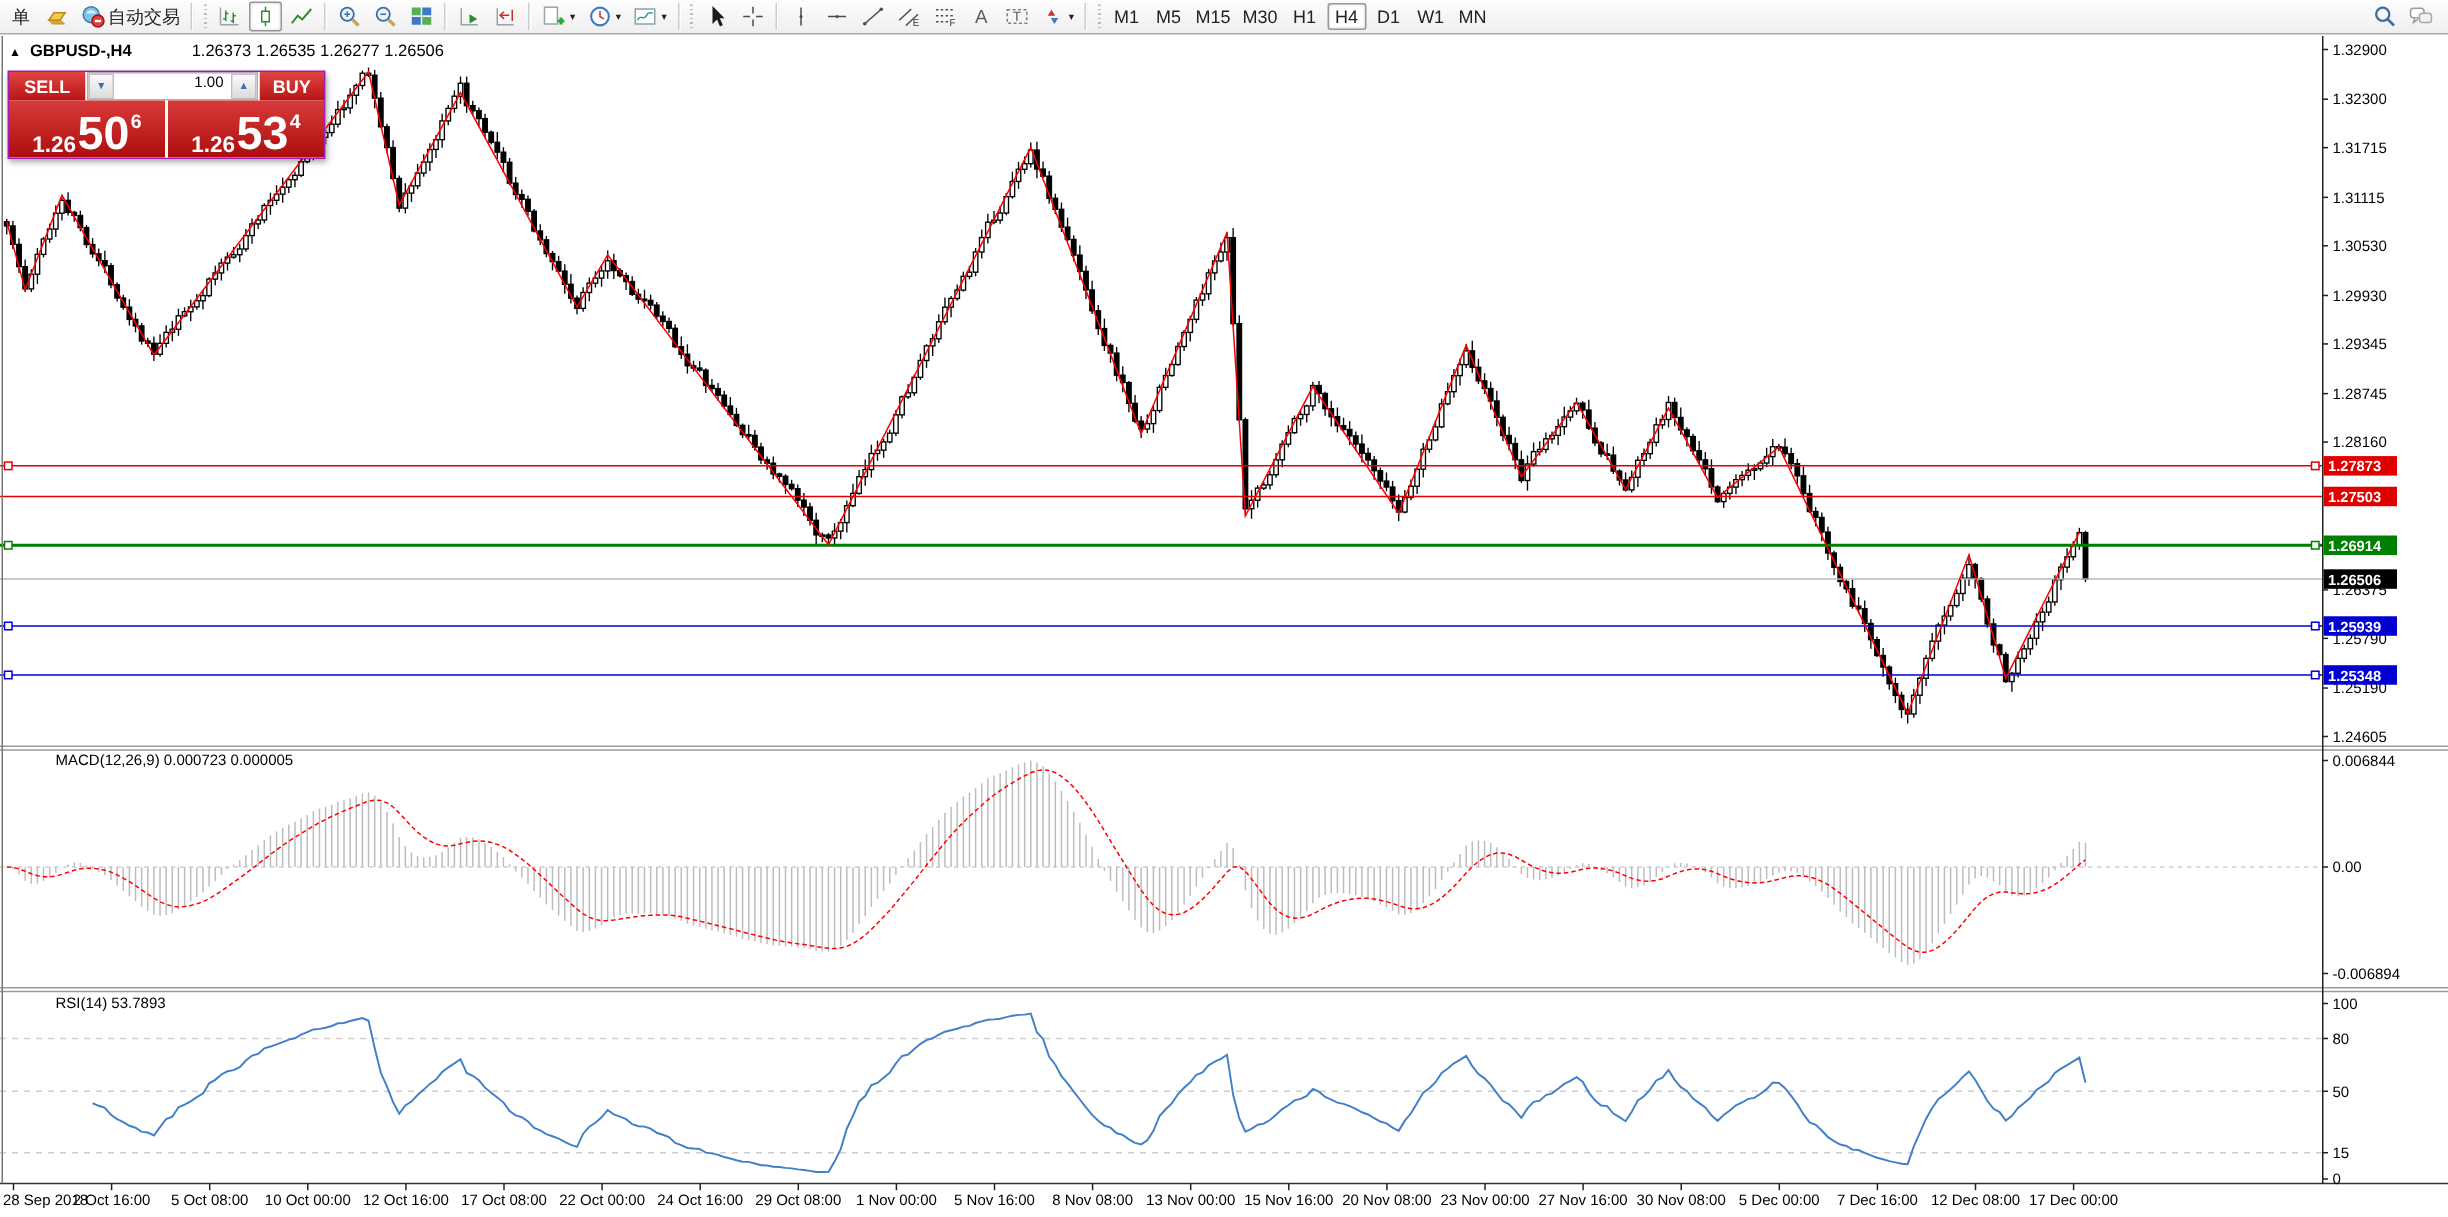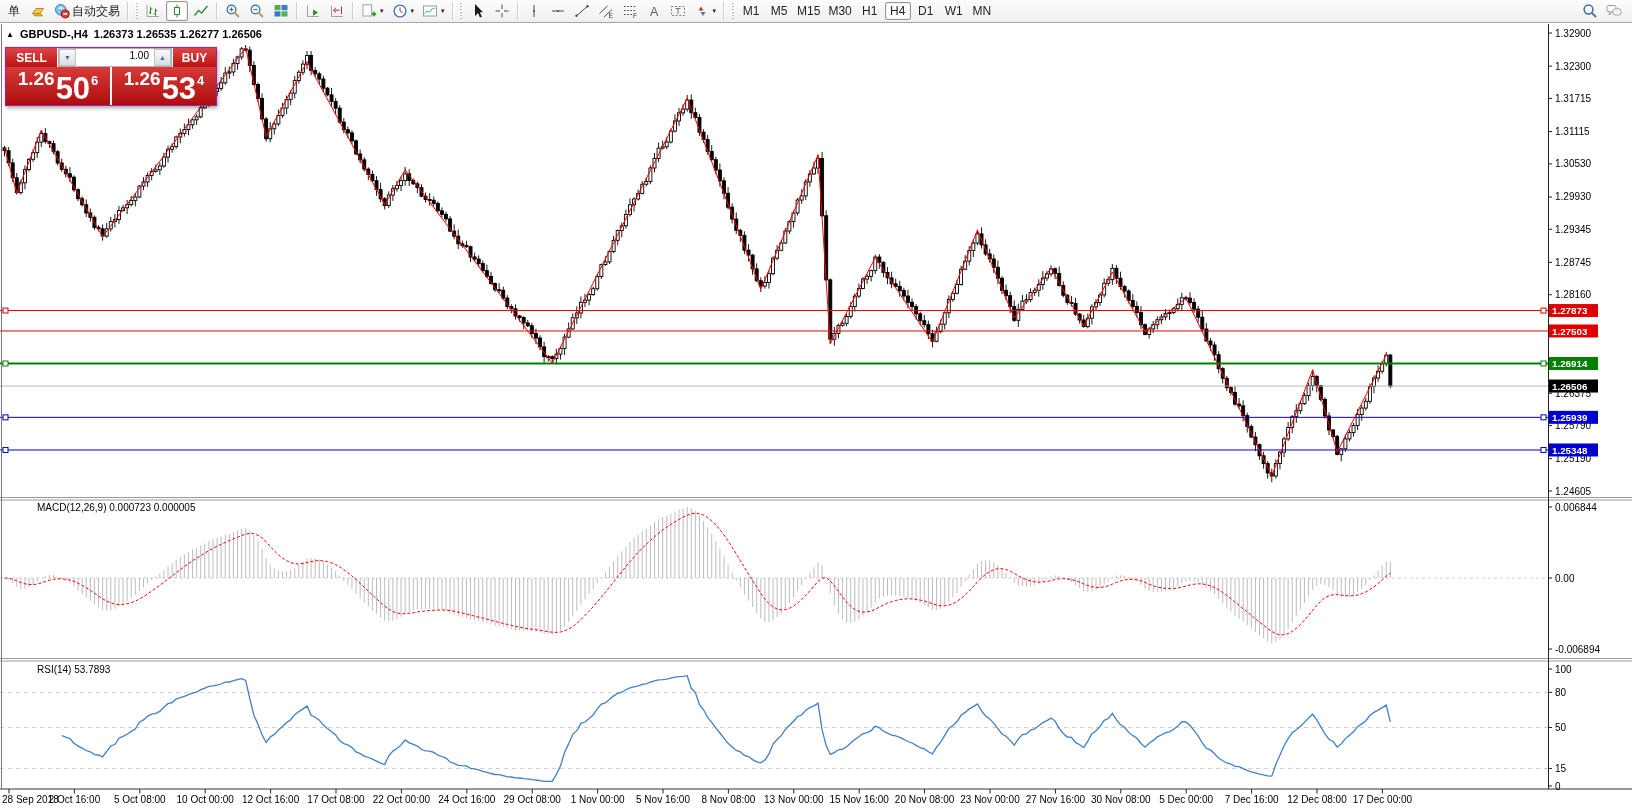--- a/index.html
+++ b/index.html
@@ -19,40 +19,40 @@
   .tb-sep{width:1px;height:18px;background:#cdcdcd;border-right:1px solid #fff;margin:0 3px;}
   .tb-grip{width:5px;height:16px;margin:0 2px;
     background-image:repeating-linear-gradient(#bbb 0 1px,transparent 1px 3px);
     background-size:2px 100%;background-repeat:no-repeat;background-position:center;}
   .tf-btn{height:18px;min-width:26px;font-size:11.5px;color:#222;}
   .tb-right{margin-left:auto;display:flex;align-items:center;margin-right:6px;}
   
   .chart-title{position:absolute;left:6px;top:28px;z-index:20;font-size:11px;font-weight:bold;
     color:#000;display:flex;align-items:center;gap:6px;}
   .chart-title .arr{font-size:8px;}
-  .chart-title .ohlc{font-weight:bold;}
+  .chart-title .ohlc{font-weight:normal;margin-left:34px;}
   .ind-label{position:absolute;z-index:20;font-size:10px;color:#000;left:5px;padding-left:32px;}
   .annotation{position:absolute;z-index:18;font-size:21px;font-weight:bold;color:#00cc00;
     letter-spacing:1px;white-space:nowrap;}
   
   .ocp{position:absolute;left:5px;top:47px;width:210px;z-index:25;
     box-shadow:1px 2px 4px rgba(0,0,0,.35);border:1px solid #a21caf;background:#fff;}
   .ocp-row1{display:flex;height:19px;}
   .btn-sell,.btn-buy{color:#fff;font-size:12px;font-weight:bold;display:flex;align-items:center;
     justify-content:center;background:linear-gradient(#e04444,#b91414);border:none;}
   .btn-sell{width:52px;border-right:1px solid #fff;}
   .btn-buy{width:44px;border-left:1px solid #fff;}
   .vol{flex:1;display:flex;background:#fff;border:1px solid #b0b0b0;box-sizing:border-box;}
   .vol .spin{width:15px;background:linear-gradient(#fafafa,#dcdcdc);border:1px solid #c0c0c0;
     color:#3b6eb5;font-size:7px;display:flex;align-items:center;justify-content:center;}
   .vol .val{flex:1;font-size:10px;color:#000;text-align:right;padding:1px 5px 0 16px;}
   .ocp-row2{display:flex;height:38px;background:#fff;gap:2px;}
   .px-box{flex:1;color:#fff;background:linear-gradient(#d83a3a,#ad0d0d);display:flex;
     align-items:flex-end;justify-content:center;padding-bottom:1px;line-height:1;}
-  .px-box .frac{font-size:19px;font-weight:bold;margin:0 1px 16px 0;}
+  .px-box .frac{font-size:15px;font-weight:bold;margin:0 1px 0 0;}
   .px-box .big{font-size:31px;font-weight:bold;}
   .px-box .sup{font-size:13px;font-weight:bold;margin:0 0 17px 1px;}
 </style>
 </head>
 <body>
 <div id="stage">
 
   <svg id="chart" width="1632" height="811" style="position:absolute;left:0;top:0;z-index:5;">
       <g>
         <line x1="4.5" y1="145.86297064721222" x2="4.5" y2="156.38371065417707" stroke="#000" stroke-width="0.9"></line>

